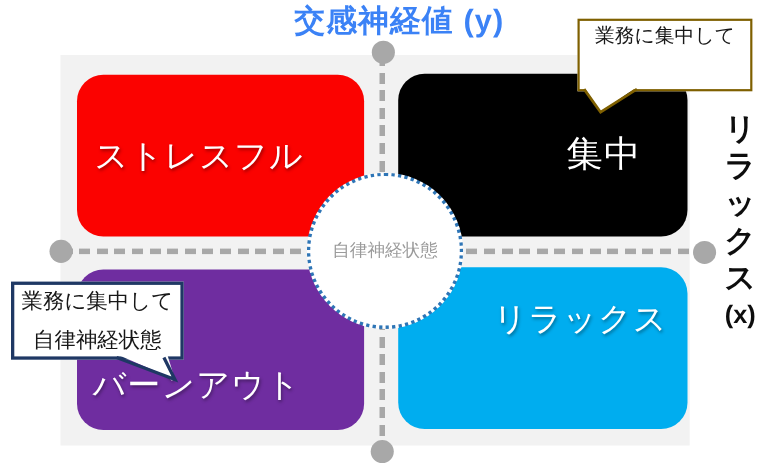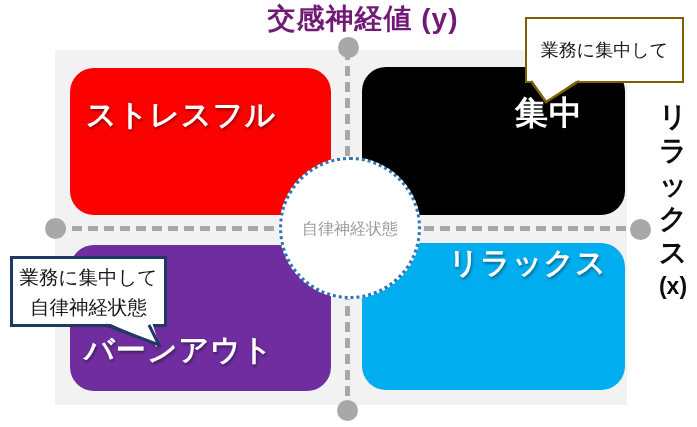--- a/index.html
+++ b/index.html
@@ -4,21 +4,21 @@
 <style>
   html,body { margin:0; padding:0; background:#fff; }
   * { box-sizing:border-box; }
   .stage {
     position:relative; width:697px; height:427px; overflow:hidden;
     font-family:"Liberation Sans","DejaVu Sans",sans-serif; background:#fff;
   }
   
   .y-title {
     position:absolute; top:0; left:33px; width:660px; text-align:center;
-    font-size:28px; font-weight:bold; color:#701a75; letter-spacing:1px;
+    font-size:28px; font-weight:bold; color:#3b82f6; letter-spacing:1px;
   }
   
   .panel { position:absolute; left:55px; top:50px; width:572px; height:355px; background:#f2f2f2; z-index:1; }
   
   .axis-v {
     position:absolute; left:345px; top:50px; width:5px; height:353px; z-index:2;
     background:repeating-linear-gradient(180deg,#a8a8a8 0 10px,transparent 10px 16px);
   }
   .axis-h {
     position:absolute; left:56px; top:226px; width:585px; height:5px; z-index:2;
@@ -29,39 +29,40 @@
   .dot-bottom { left:337px; top:400px; }
   .dot-left { left:45px; top:218px; }
   .dot-right { left:630px; top:219px; }
   
   .card { position:absolute; border-radius:24px; z-index:4; display:flex; }
   .card-tl { left:70px;  top:68px;  width:261px; height:147px; padding:27px 0 0 16px; justify-content:flex-start; align-items:flex-start; }
   .card-tr { left:362px; top:67px;  width:263px; height:148px; padding:24px 42px 0 0;  justify-content:flex-end;   align-items:flex-start; }
   .card-bl { left:70px;  top:245px; width:261px; height:146px; padding:6px 0 20px 14px;  justify-content:flex-start; align-items:flex-end; }
   .card-br { left:362px; top:243px; width:263px; height:147px; padding:0 18px 20px 0;  justify-content:flex-end;   align-items:flex-start; }
   .q-label {
-    color:#fff; font-weight:bold; font-size:30px; letter-spacing:1px;
+    color:#fff; font-weight:normal; font-size:30px; letter-spacing:1px;
     text-shadow:1px 2px 3px rgba(0,0,0,0.40);
+    margin-top:27px;
   }
   .card-tr .q-label { font-size:33px; }
   
   .center-circle {
     position:absolute; left:279px; top:157px; width:142px; height:142px; z-index:5;
     background:#fff; border:3px dotted #2e75b6; border-radius:50%;
     display:flex; flex-direction:column; justify-content:center; align-items:center;
     color:#9b9b9b; font-size:16px; line-height:21px; text-align:center;
   }
   
   .x-title { position:absolute; left:653px; top:100px; width:40px; text-align:center; z-index:5; color:#0d0d0d; }
   .x-stack { font-size:28px; font-weight:bold; line-height:34px; word-break:break-all; width:30px; margin:0 auto; }
   .x-suffix { font-size:23px; font-weight:bold; margin-top:3px; }
   
   .callout {
     position:absolute; background:#fff; z-index:6; text-align:center;
-    display:flex; flex-direction:column; justify-content:center;
+    display:flex; flex-direction:column; justify-content:space-between;
     color:#171717;
   }
   .callout-focus {
     left:525px; top:17px; width:159px; height:66px;
     border:2.5px solid #7f6000; font-size:18px; line-height:27px;
   }
   .callout-improve {
     left:10px; top:256px; width:157px; height:71px;
     border:3px solid #1f3864; font-size:19.5px; line-height:30px;
   }

